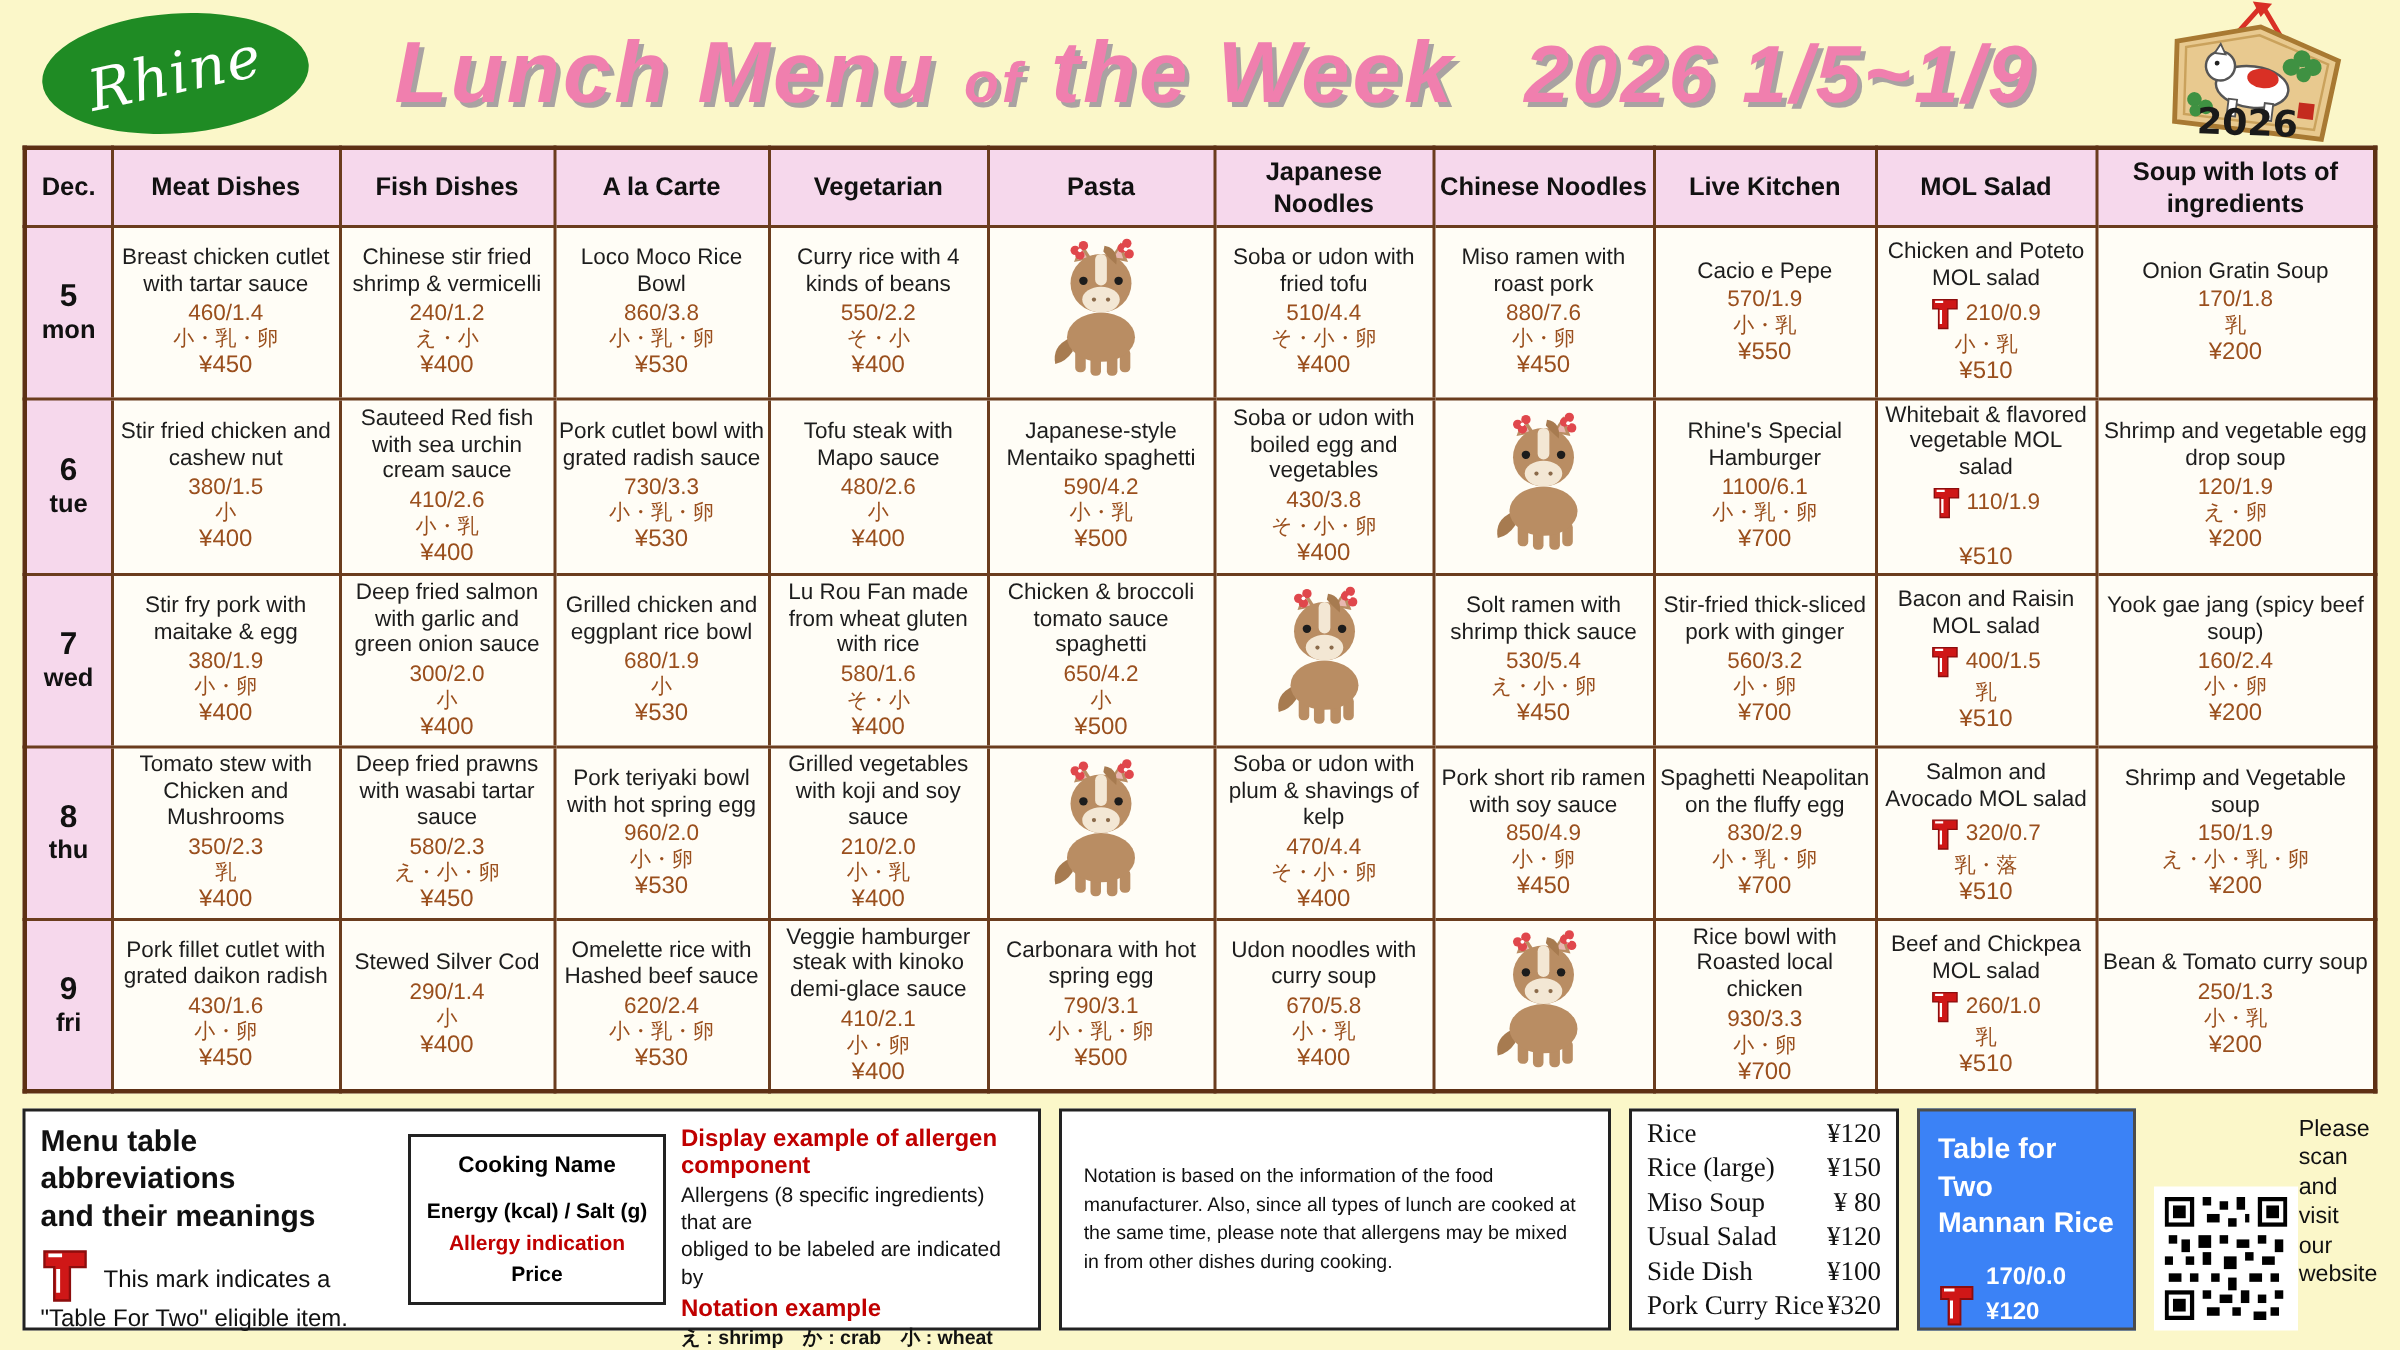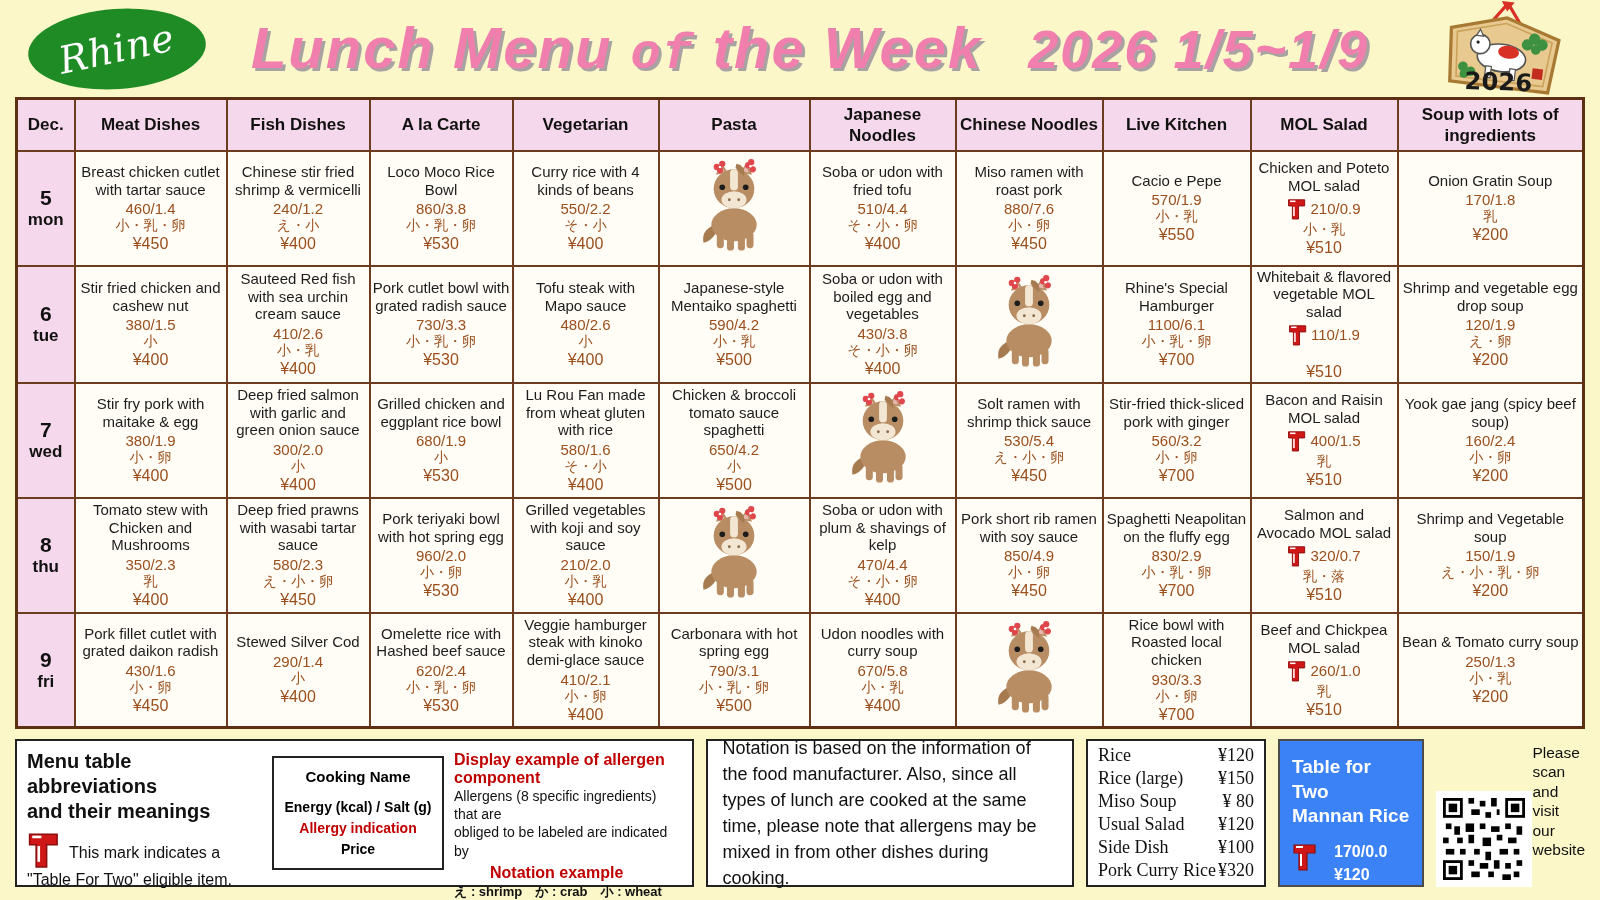--- a/index.html
+++ b/index.html
@@ -20,21 +20,21 @@
   .logo-text {
     color: #fff; font-family: "DejaVu Serif", serif; font-style: italic;
     font-size: 38px; transform: rotate(-8deg); letter-spacing: 1px;
   }
   .main-title {
     flex: 1 1 auto; text-align: center; white-space: nowrap;
     color: #f07fae; font-weight: bold; font-style: italic;
     text-shadow: 3px 3px 0 #a9a2a2; letter-spacing: 2px;
   }
   .main-title .big { font-size: 58px; }
-  .main-title .small-of { font-size: 50px; font-family: Liberation Mono, monospace; }
+  .main-title .small-of { font-size: 38px; }
   .main-title .daterange { font-size: 54px; margin-left: 46px; }
   .ema { width: 180px; height: 97px; flex: 0 0 auto; margin-right: 6px; }
   
   table.menu {
     border-collapse: collapse; table-layout: fixed;
     width: 1570px; margin: 0 15px;
     border: 3px solid #5d3014;
     background: #fffdf6;
   }
   table.menu th, table.menu td {
@@ -67,28 +67,28 @@
   .abbrev-note .ttf-big { width: 34px; height: 40px; vertical-align: -12px; margin-right: 8px; }
   .cooking-box {
     width: 172px; background: #fff; border: 2px solid #222; align-self: center;
     text-align: center; padding: 8px 4px; font-weight: bold; font-size: 14px; line-height: 1.5;
   }
   .cooking-box .ct { font-size: 15px; margin-bottom: 8px; }
   .cooking-box .red { color: #c00000; }
   .allergen-col { flex: 1; padding-top: 2px; }
   .al-title { color: #c00000; font-weight: bold; font-size: 16px; }
   .al-body { font-size: 14px; color: #111; line-height: 1.3; }
-  .al-note-title { color: #c00000; font-weight: bold; font-size: 16px; margin-top: 4px; margin-left: 36px; }
+  .al-note-title { color: #c00000; font-weight: bold; font-size: 16px; margin-top: 4px; }
   .al-codes { font-size: 13px; font-weight: bold; color: #111; line-height: 1.5; }
-  .box-note { width: 372px; padding: 28px 14px; font-size: 18px; color: #111; line-height: 1.45; display: flex; align-items: center; }
+  .box-note { width: 372px; padding: 28px 14px; font-size: 13px; color: #111; line-height: 1.45; display: flex; align-items: center; }
   .box-prices { width: 182px; padding: 8px 10px; font-family: "Liberation Serif", serif; font-size: 18px; color: #111; display: flex; flex-direction: column; justify-content: center; }
   .price-row { display: flex; justify-content: space-between; line-height: 1.28; }
   .box-ttf { width: 148px; background: #3b82f6; border: 2px solid #4c4c4a; color: #fff; padding: 14px 10px 8px 12px; }
   .box-ttf .t1 { font-size: 19px; font-weight: bold; line-height: 1.3; }
-  .box-ttf .nums { margin-top: 12px; display: flex; gap: 16px; align-items: flex-start; }
+  .box-ttf .nums { margin-top: 12px; display: flex; gap: 6px; align-items: flex-end; }
   .box-ttf .nums .vals { font-size: 16px; font-weight: bold; line-height: 1.4; }
   .qr-block { width: 150px; display: flex; flex-direction: row; align-items: flex-end; }
   .qr-tile { width: 96px; height: 96px; background: #fff; padding: 7px; }
   .qr-caption { font-size: 15.5px; color: #111; margin-top: 4px; line-height: 1.25; align-self: flex-start; }
 </style>
 </head>
 <body>
 
 <svg width="0" height="0" style="position:absolute" aria-hidden="true">
   <defs>

